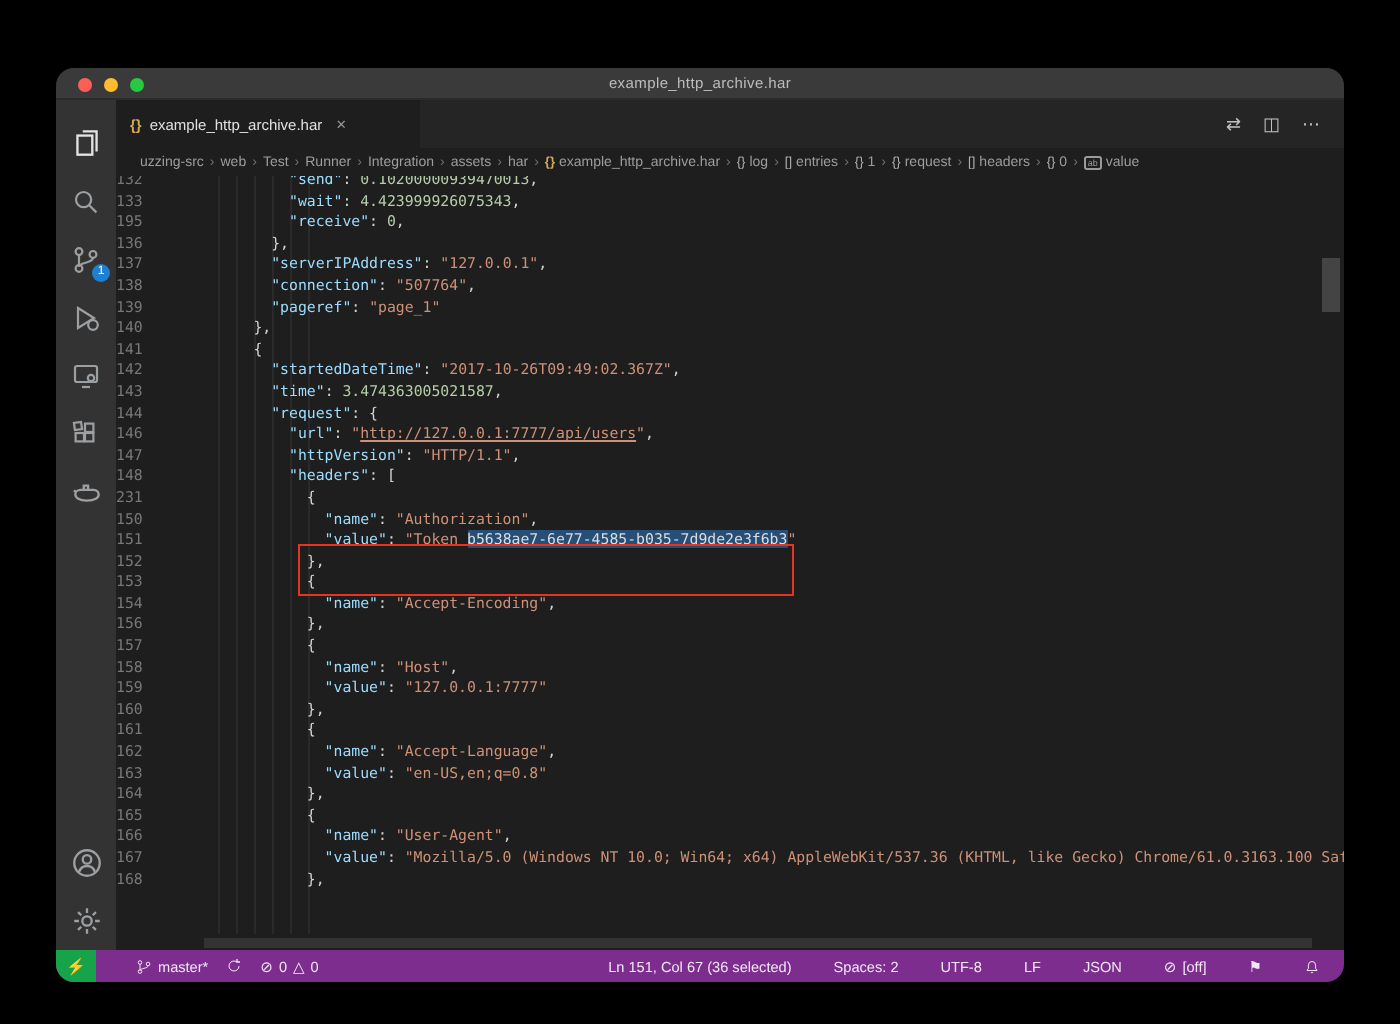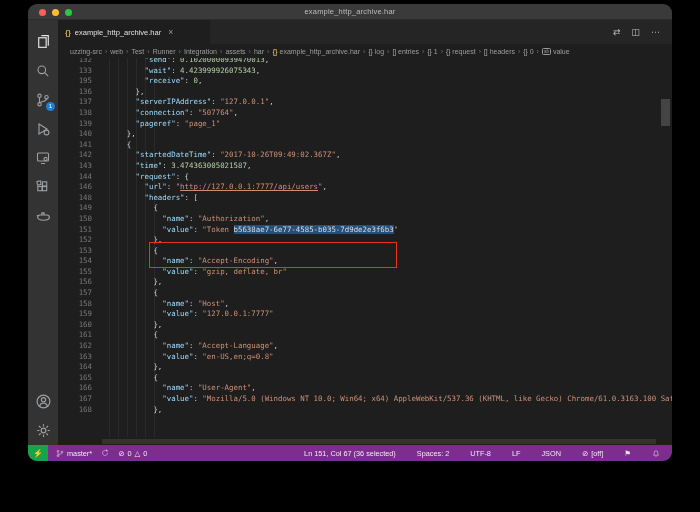--- a/index.html
+++ b/index.html
@@ -3,21 +3,21 @@
 <meta charset="utf-8">
 <style>
   :root{
     --statusbar:#7d2d8d; --remote:#17a349; --badge:#1d80d2;
     --annotation:#e8341f; --selection:#264f78;
     --key:#9cdcfe; --str:#ce9178; --num:#b5cea8; --punc:#d4d4d4;
   }
   *{box-sizing:border-box;margin:0;padding:0}
   html,body{width:700px;height:512px;background:#000;overflow:hidden;
     font-family:"Liberation Sans",sans-serif;-webkit-font-smoothing:antialiased}
-  .window{position:absolute;left:28px;top:4px;width:644px;height:457px;
+  .window{position:absolute;left:28px;top:34px;width:644px;height:457px;
     background:#1e1e1e;border-radius:9px;overflow:hidden;box-shadow:0 8px 30px rgba(0,0,0,.7)}
   
   .titlebar{position:relative;height:16px;background:#3a3a3b;border-bottom:1px solid #2b2b2b;
     display:flex;align-items:center;justify-content:center}
   .titlebar .title{font-size:7.5px;color:#bdbdbd;letter-spacing:.2px}
   .lights{position:absolute;left:11px;top:4.5px;display:flex;gap:6px}
   .light{width:7px;height:7px;border-radius:50%}
   .light.r{background:#ff5f57}.light.y{background:#febc2e}.light.g{background:#28c841}
   
   .main{display:flex;height:425px}
@@ -46,35 +46,35 @@
   .crumb .strbox{display:inline-block;width:9px;height:7px;border:1px solid #9a9a9a;border-radius:1.5px;
     font-size:4.5px;line-height:6px;text-align:center;color:#9a9a9a}
   .csep{color:#6f6f6f;font-size:7px;margin:0 1px}
   
   .editor{position:relative;flex:1;background:#1e1e1e;overflow:hidden}
   .guides{position:absolute;top:0;bottom:8px;left:0;right:0;pointer-events:none}
   .guide{position:absolute;top:0;bottom:0;width:1px;background:rgba(255,255,255,.055)}
   .lines{position:absolute;left:0;right:0;top:-3px}
   .row{display:flex;height:10.6px;line-height:10.6px;white-space:pre;
     font-family:"DejaVu Sans Mono",monospace;font-size:7.4px}
-  .ln{width:34px;text-align:right;color:#787878;flex:none;cursor:pointer}
+  .ln{width:34px;color:#787878;flex:none;cursor:pointer}
   .code{margin-left:8px;color:var(--punc)}
   .tok-k{color:var(--key)} .tok-s{color:var(--str)} .tok-n{color:var(--num)} .tok-p{color:var(--punc)}
   .tok-l{color:var(--str);text-decoration:underline}
   .tok-x{color:#dcdcdc;background:var(--selection)}
   .redbox{position:absolute;left:91px;top:184px;width:248px;height:26px;
     border:1.6px solid var(--annotation);pointer-events:none;z-index:3}
   .vscroll{position:absolute;right:2px;top:41px;width:9px;height:27px;background:rgba(140,140,140,.35);z-index:4}
   .hscroll{position:absolute;left:44px;right:16px;bottom:1px;height:5px;background:rgba(150,150,150,.18);z-index:4}
   
   .statusbar{height:16px;background:var(--statusbar);display:flex;align-items:center;
     color:#f2e8f5;font-size:7.3px}
   .sb-remote{width:20px;height:16px;background:var(--remote);display:flex;align-items:center;
     justify-content:center;color:#fff;font-size:8px;cursor:pointer;flex:none}
-  .sb-left{display:flex;align-items:center;gap:9px;padding-left:8px}
+  .sb-left{display:flex;align-items:center;gap:9px;padding-left:20px}
   .sb-item{display:flex;align-items:center;gap:3px;cursor:pointer;white-space:nowrap}
   .sb-item svg{stroke:#f2e8f5;fill:none;stroke-width:1}
   .sb-right{margin-left:auto;display:flex;align-items:center;gap:21px;padding-right:12px}
   .sb-ico{font-size:7.5px}
 </style>
 </head>
 <body>
 
 <div class="window">
 
@@ -253,28 +253,28 @@
             <div class="row"><span class="ln">136</span><span class="code"><span class="tok-p">        },</span></span></div>
             <div class="row"><span class="ln">137</span><span class="code"><span class="tok-p">        </span><span class="tok-k">"serverIPAddress"</span><span class="tok-p">: </span><span class="tok-s">"127.0.0.1"</span><span class="tok-p">,</span></span></div>
             <div class="row"><span class="ln">138</span><span class="code"><span class="tok-p">        </span><span class="tok-k">"connection"</span><span class="tok-p">: </span><span class="tok-s">"507764"</span><span class="tok-p">,</span></span></div>
             <div class="row"><span class="ln">139</span><span class="code"><span class="tok-p">        </span><span class="tok-k">"pageref"</span><span class="tok-p">: </span><span class="tok-s">"page_1"</span></span></div>
             <div class="row"><span class="ln">140</span><span class="code"><span class="tok-p">      },</span></span></div>
             <div class="row"><span class="ln">141</span><span class="code"><span class="tok-p">      {</span></span></div>
             <div class="row"><span class="ln">142</span><span class="code"><span class="tok-p">        </span><span class="tok-k">"startedDateTime"</span><span class="tok-p">: </span><span class="tok-s">"2017-10-26T09:49:02.367Z"</span><span class="tok-p">,</span></span></div>
             <div class="row"><span class="ln">143</span><span class="code"><span class="tok-p">        </span><span class="tok-k">"time"</span><span class="tok-p">: </span><span class="tok-n">3.474363005021587</span><span class="tok-p">,</span></span></div>
             <div class="row"><span class="ln">144</span><span class="code"><span class="tok-p">        </span><span class="tok-k">"request"</span><span class="tok-p">: {</span></span></div>
             <div class="row"><span class="ln">146</span><span class="code"><span class="tok-p">          </span><span class="tok-k">"url"</span><span class="tok-p">: </span><span class="tok-s">"</span><span class="tok-l">http://127.0.0.1:7777/api/users</span><span class="tok-s">"</span><span class="tok-p">,</span></span></div>
+            <div class="row"><span class="ln">147</span><span class="code"><span class="tok-p">          </span><span class="tok-k">"httpVersion"</span><span class="tok-p">: </span><span class="tok-s">"HTTP/1.1"</span><span class="tok-p">,</span></span></div>
             <div class="row"><span class="ln">148</span><span class="code"><span class="tok-p">          </span><span class="tok-k">"headers"</span><span class="tok-p">: [</span></span></div>
-            <div class="row"><span class="ln">149</span><span class="code"><span class="tok-p">            {</span></span></div>
+            <div class="row"><span class="ln">231</span><span class="code"><span class="tok-p">            {</span></span></div>
             <div class="row"><span class="ln">150</span><span class="code"><span class="tok-p">              </span><span class="tok-k">"name"</span><span class="tok-p">: </span><span class="tok-s">"Authorization"</span><span class="tok-p">,</span></span></div>
             <div class="row"><span class="ln">151</span><span class="code"><span class="tok-p">              </span><span class="tok-k">"value"</span><span class="tok-p">: </span><span class="tok-s">"Token </span><span class="tok-x">b5638ae7-6e77-4585-b035-7d9de2e3f6b3</span><span class="tok-s">"</span></span></div>
             <div class="row"><span class="ln">152</span><span class="code"><span class="tok-p">            },</span></span></div>
             <div class="row"><span class="ln">153</span><span class="code"><span class="tok-p">            {</span></span></div>
             <div class="row"><span class="ln">154</span><span class="code"><span class="tok-p">              </span><span class="tok-k">"name"</span><span class="tok-p">: </span><span class="tok-s">"Accept-Encoding"</span><span class="tok-p">,</span></span></div>
-            <div class="row"><span class="ln">155</span><span class="code"><span class="tok-p">              </span><span class="tok-k">"value"</span><span class="tok-p">: </span><span class="tok-s">"gzip, deflate, br"</span></span></div>
             <div class="row"><span class="ln">156</span><span class="code"><span class="tok-p">            },</span></span></div>
             <div class="row"><span class="ln">157</span><span class="code"><span class="tok-p">            {</span></span></div>
             <div class="row"><span class="ln">158</span><span class="code"><span class="tok-p">              </span><span class="tok-k">"name"</span><span class="tok-p">: </span><span class="tok-s">"Host"</span><span class="tok-p">,</span></span></div>
             <div class="row"><span class="ln">159</span><span class="code"><span class="tok-p">              </span><span class="tok-k">"value"</span><span class="tok-p">: </span><span class="tok-s">"127.0.0.1:7777"</span></span></div>
             <div class="row"><span class="ln">160</span><span class="code"><span class="tok-p">            },</span></span></div>
             <div class="row"><span class="ln">161</span><span class="code"><span class="tok-p">            {</span></span></div>
             <div class="row"><span class="ln">162</span><span class="code"><span class="tok-p">              </span><span class="tok-k">"name"</span><span class="tok-p">: </span><span class="tok-s">"Accept-Language"</span><span class="tok-p">,</span></span></div>
             <div class="row"><span class="ln">163</span><span class="code"><span class="tok-p">              </span><span class="tok-k">"value"</span><span class="tok-p">: </span><span class="tok-s">"en-US,en;q=0.8"</span></span></div>
             <div class="row"><span class="ln">164</span><span class="code"><span class="tok-p">            },</span></span></div>
             <div class="row"><span class="ln">165</span><span class="code"><span class="tok-p">            {</span></span></div>

